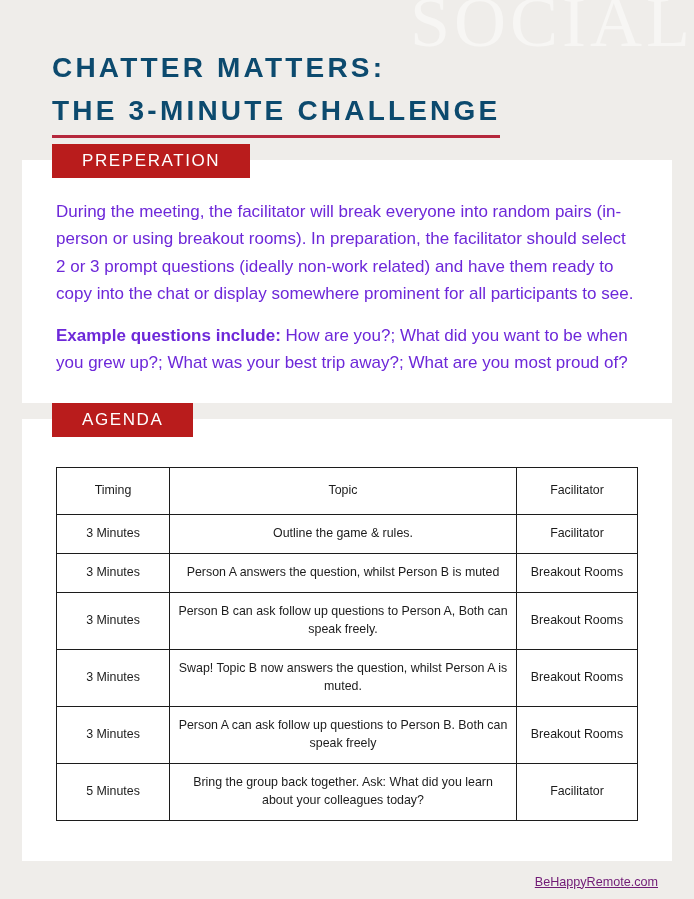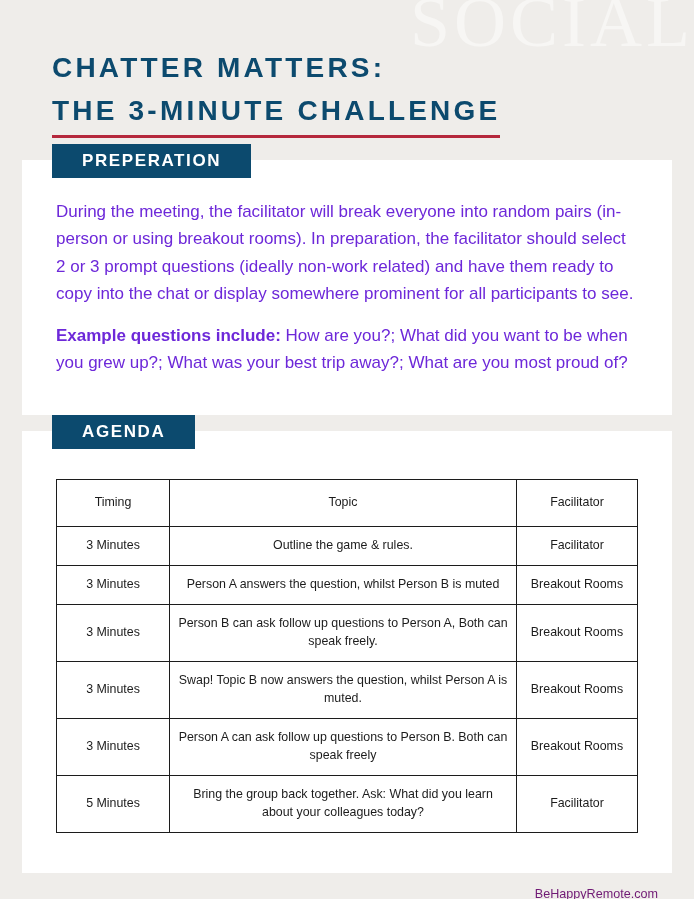--- a/index.html
+++ b/index.html
@@ -66,37 +66,37 @@
   }
   .card.agenda {
     margin-top: 16px;
     padding: 34px 20px 40px 20px;
   }
 
   .section-tag {
     position: absolute;
     top: -16px;
     left: 30px;
-    background: #0c4a6e;
+    background: #b91c1c;
     color: #ffffff;
     font-size: 17px;
-    font-weight: bold;
+    font-weight: normal;
     letter-spacing: 1.6px;
     padding: 8px 30px 9px 30px;
     line-height: 1;
   }
 
   .prep-body {
     font-size: 17px;
     line-height: 1.62;
     color: #6d28d9;
     margin: 8px 14px 0 14px;
   }
   .prep-body p { margin: 0 0 14px 0; }
-  .prep-body p:last-child { margin-bottom: 12px; }
+  .prep-body p:last-child { margin-bottom: 0; }
   .prep-body b { font-weight: bold; }
 
   table.agenda-table {
     border-collapse: collapse;
     width: calc(100% - 28px);
     margin: 14px 28px 0 14px;
     table-layout: fixed;
   }
   table.agenda-table td {
     border: 1px solid #1c1c1c;

